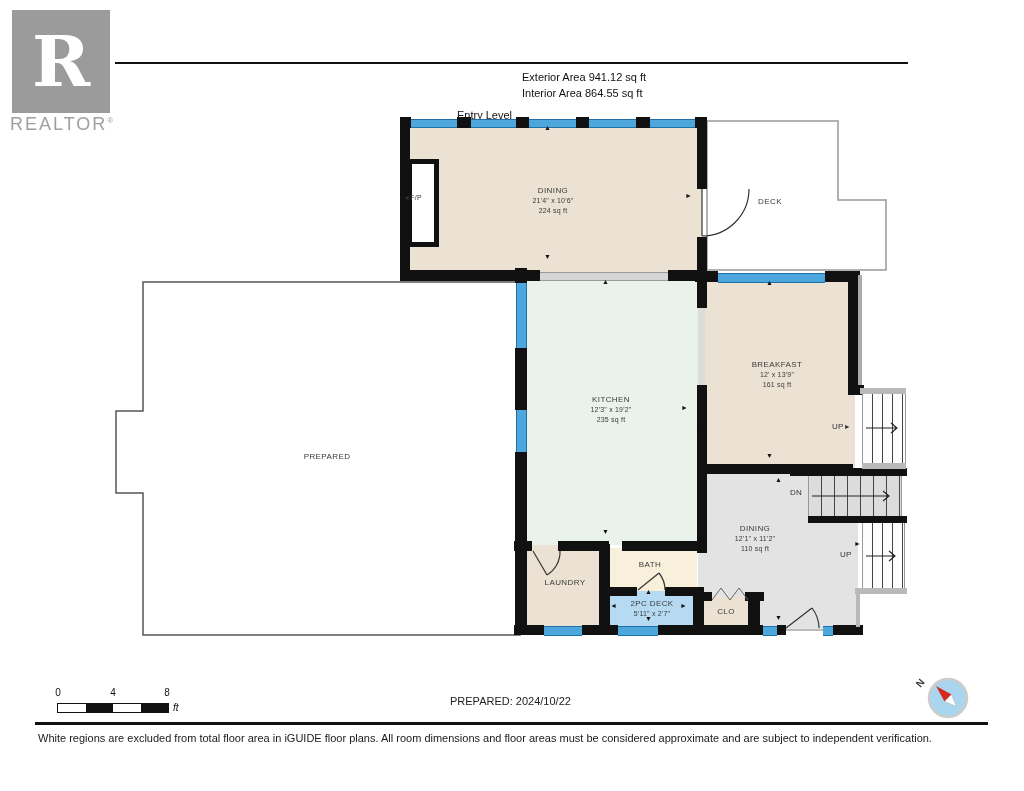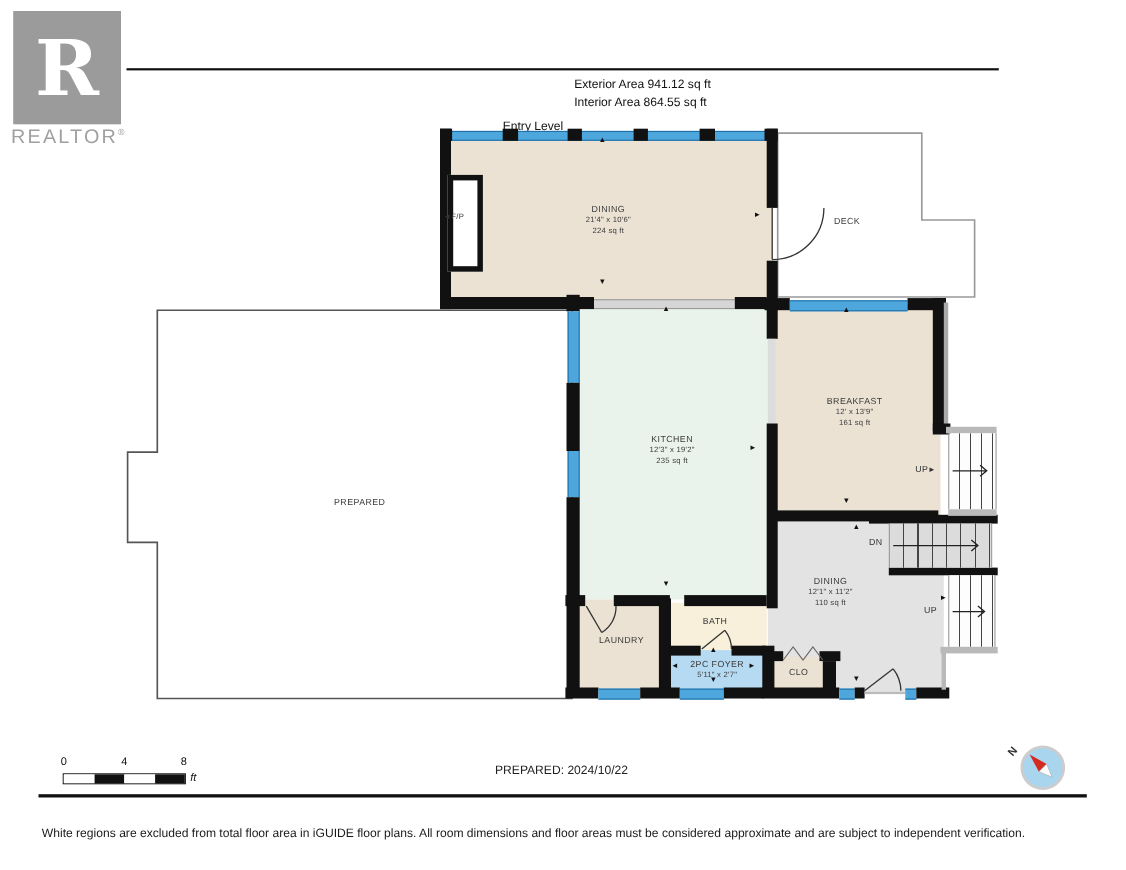--- a/index.html
+++ b/index.html
@@ -19,21 +19,21 @@
   .logo-box{position:absolute;left:12px;top:10px;width:98px;height:103px;background:#9b9b9b;display:flex;align-items:center;justify-content:center;}
   .logo-box span{font-family:"DejaVu Serif",serif;font-weight:bold;font-size:70px;color:#fff;line-height:70px;}
   .logo-word{position:absolute;left:10px;top:114px;font-size:18px;letter-spacing:2px;color:#a0a0a0;}
   .logo-word sup{font-size:8px;}
   .scalebar{position:absolute;left:57px;top:703px;width:110px;height:8px;border:1px solid #111;display:flex;}
   .scalebar i{display:block;height:100%;}
   .tick{position:absolute;top:687px;width:10px;text-align:center;font-size:10px;color:#111;}
   .ft{position:absolute;left:173px;top:702px;font-size:10px;color:#111;font-style:italic;}
   .prepared{position:absolute;left:450px;top:695px;font-size:11px;color:#222;}
   .footer-rule{position:absolute;left:35px;top:722px;width:953px;height:3px;background:#111;}
-  .footer-note{position:absolute;left:38px;top:732px;width:950px;font-size:11px;color:#1a1a1a;margin-top:20px;}
+  .footer-note{position:absolute;left:38px;top:732px;width:950px;font-size:11px;color:#1a1a1a;}
   .grey{background:#d6d6d6;border-top:1px solid #9a9a9a;border-bottom:1px solid #9a9a9a;}
   .cap{background:#b9b9b9;}
   .stairs-up{background:repeating-linear-gradient(to right,#fdfdfd 0px,#fdfdfd 9px,#444 9px,#444 10px);border-left:1px solid #999;border-right:1px solid #999;}
   .stairs-dn{background:repeating-linear-gradient(to right,#dcdcdc 0px,#dcdcdc 12px,#444 12px,#444 13px);border-left:1px solid #999;border-right:1px solid #999;}
   .fp{position:absolute;left:407px;top:159px;width:22px;height:78px;background:#fff;border:5px solid #111;}
   svg.layer{position:absolute;left:0;top:0;}
 </style>
 </head>
 <body>
 
@@ -176,21 +176,21 @@
     <div class="dims">12'1" x 11'2"</div>
     <div class="dims">110 sq ft</div>
   </div>
   <div class="room-label" style="left:565px;top:578px;">
     <div>LAUNDRY</div>
   </div>
   <div class="room-label" style="left:650px;top:560px;">
     <div>BATH</div>
   </div>
   <div class="room-label" style="left:652px;top:599px;">
-    <div>2PC FOYER</div>
+    <div>2PC DECK</div>
     <div class="dims">5'11" x 2'7"</div>
   </div>
   <div class="room-label" style="left:726px;top:607px;">
     <div>CLO</div>
   </div>
   <div class="stair-label" style="left:403px;top:194px;font-size:7px;"><span>◄</span><span>F/P</span></div>
   <div class="stair-label" style="left:832px;top:422px;"><span>UP</span><span style="font-size:7px;">►</span></div>
   <div class="stair-label" style="left:790px;top:488px;">DN</div>
   <div class="stair-label" style="left:840px;top:550px;">UP</div>
 

